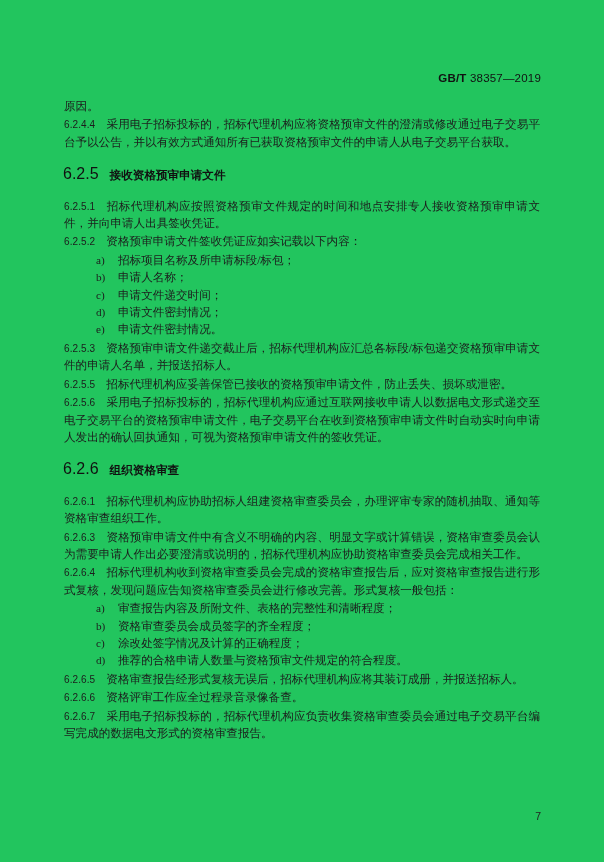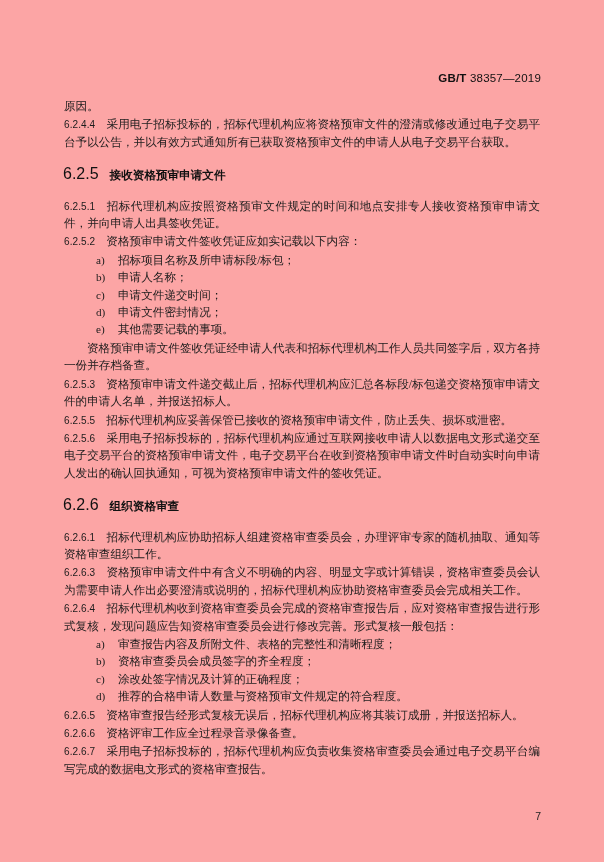--- a/index.html
+++ b/index.html
@@ -9,21 +9,21 @@
     background: #ffffff;
   }
   body {
     font-family: "Liberation Serif", "DejaVu Serif", serif;
     color: #1a1a1a;
   }
   .page {
     position: relative;
     width: 604px;
     height: 862px;
-    background: #fca5a5;
+    background: #22c55e;
     box-sizing: border-box;
     overflow: hidden;
   }
   
   .page-header {
     position: absolute;
     top: 68px;
     left: 63px;
     right: 63px;
     height: 16px;
@@ -163,25 +163,24 @@
       <li class="list-item">
           <span class="marker">c)</span>
           <span class="text">申请文件递交时间；</span>
         </li>
       <li class="list-item">
           <span class="marker">d)</span>
           <span class="text">申请文件密封情况；</span>
         </li>
       <li class="list-item">
           <span class="marker">e)</span>
-          <span class="text">其他需要记载的事项。</span>
+          <span class="text">申请文件密封情况。</span>
         </li>
     </ul>
 
-    <p class="para indent">资格预审申请文件签收凭证经申请人代表和招标代理机构工作人员共同签字后，双方各持一份并存档备查。</p>
 
     <p class="para clause"><span class="num">6.2.5.3</span><span class="gap"></span><span>资格预审申请文件递交截止后，招标代理机构应汇总各标段/标包递交资格预审申请文件的申请人名单，并报送招标人。</span></p>
 
 
     <p class="para clause"><span class="num">6.2.5.5</span><span class="gap"></span><span>招标代理机构应妥善保管已接收的资格预审申请文件，防止丢失、损坏或泄密。</span></p>
 
     <p class="para clause"><span class="num">6.2.5.6</span><span class="gap"></span><span>采用电子招标投标的，招标代理机构应通过互联网接收申请人以数据电文形式递交至电子交易平台的资格预审申请文件，电子交易平台在收到资格预审申请文件时自动实时向申请人发出的确认回执通知，可视为资格预审申请文件的签收凭证。</span></p>
 
     <p class="heading sp-before sp-after"><span class="num">6.2.6</span><span class="gap"></span><span>组织资格审查</span></p>
 

